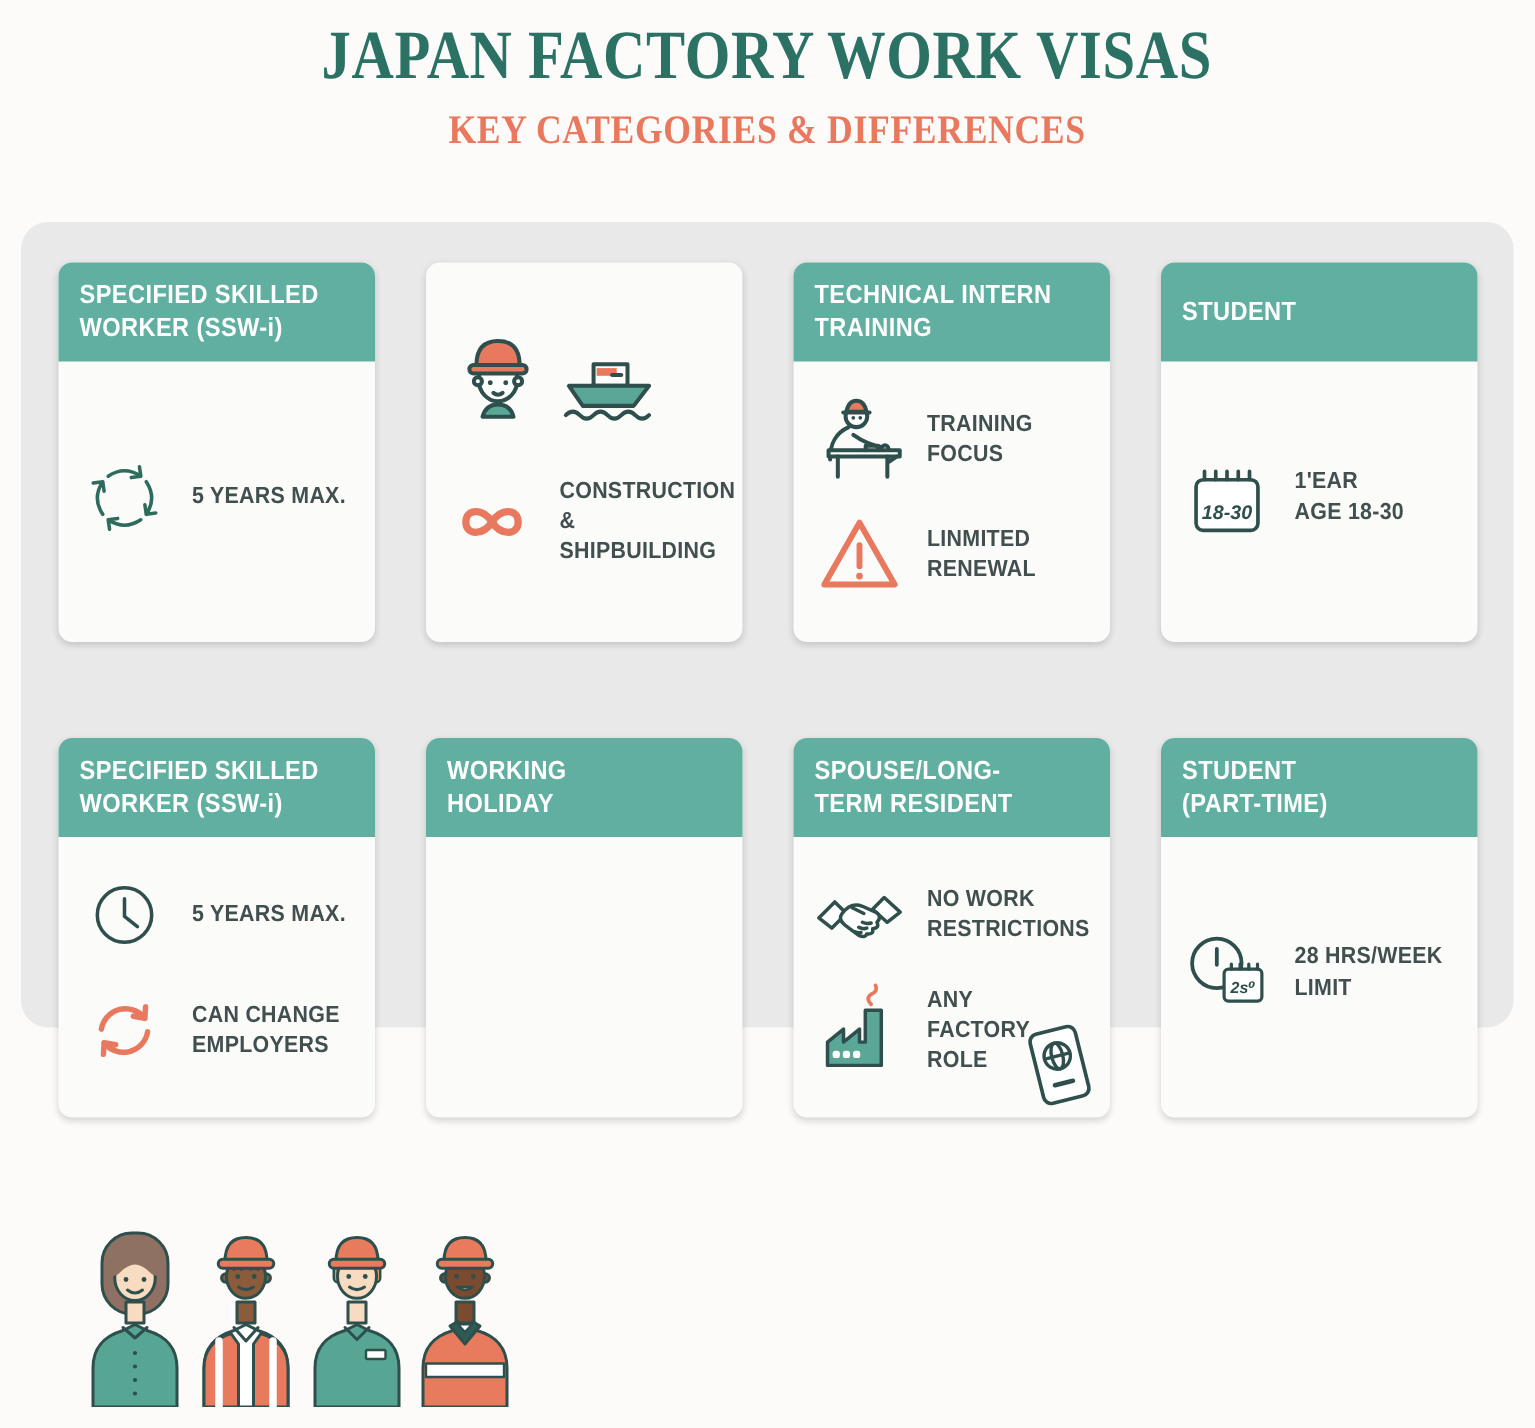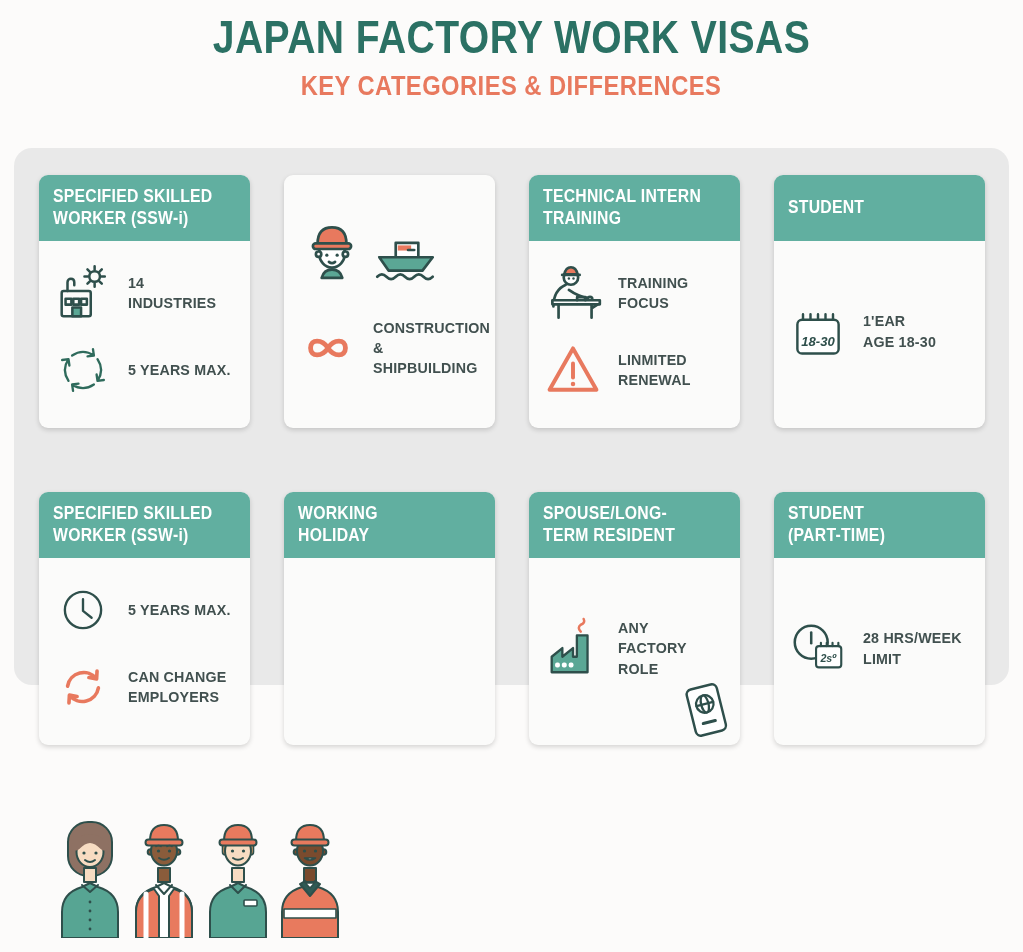--- a/index.html
+++ b/index.html
@@ -4,21 +4,21 @@
 <style>
   * { box-sizing: border-box; margin: 0; padding: 0; }
   html,body { width:1023px; height:952px; }
   body {
     position: relative;
     background: #fcfbfa;
     font-family: "Liberation Sans", sans-serif;
     overflow: hidden;
   }
   
-  .page-header { text-align: center; padding-top: 12px; }
+  .page-header { text-align: center; padding-top: 12px; font-family: Liberation Serif, serif; }
   .page-title {
     display:inline-block;
     font-size: 46px; font-weight: bold; color: #2b7164;
     transform: scaleX(.85); transform-origin: 50% 50%;
     letter-spacing: .5px; line-height: 1.1;
   }
   .page-subtitle {
     display:block; margin-top: 8px;
   }
   .page-subtitle span {
@@ -103,36 +103,20 @@
   <div class="grid">
 
     <div class="card">
       <div class="card-header">
           <span class="ht">SPECIFIED SKILLED
 WORKER (SSW-i)</span>
         </div>
       <div class="card-body">
         <div class="feature-row">
           <span class="icon-slot">
-            <svg class="ic" width="62" height="62" viewBox="0 0 64 64">
-              <rect class="ln" x="10" y="30" width="30" height="26" rx="2"></rect>
-              <rect class="ln" x="14" y="38" width="6" height="6"></rect>
-              <rect class="ln" x="22" y="38" width="6" height="6"></rect>
-              <rect class="ln" x="30" y="38" width="6" height="6"></rect>
-              <rect class="ln teal-f" x="21" y="47" width="9" height="9"></rect>
-              <path class="ln" d="M16 30 V21 c0-5 7-5 7 0 v3"></path>
-              <circle class="ln" cx="44" cy="15" r="5.5"></circle>
-              <path class="ln" d="M51 15h3.5 M48.9 19.9l2.5 2.5 M44 22v3.5 M39.1 19.9l-2.5 2.5 M37 15h-3.5 M39.1 10.1l-2.5-2.5 M44 8V4.5 M48.9 10.1l2.5-2.5"></path>
-            </svg>
-          </span>
-          <span class="label">14
-INDUSTRIES</span>
-        </div>
-        <div class="feature-row">
-          <span class="icon-slot">
             <svg class="ic" width="58" height="58" viewBox="0 0 64 64">
               <g style="stroke:#2f6b5c" class="ln">
                 <path d="M20 16 Q32 8 44 16 M44 16l-1-7 M44 16l-7 1"></path>
                 <path d="M48 20 Q56 32 48 44 M48 44l7-1 M48 44l-1-7"></path>
                 <path d="M44 48 Q32 56 20 48 M20 48l1 7 M20 48l7-1"></path>
                 <path d="M16 44 Q8 32 16 20 M16 20l-7 1 M16 20l1 7"></path>
               </g>
             </svg>
           </span>
           <span class="label">5 YEARS MAX.</span>
@@ -270,20 +254,35 @@
 HOLIDAY</span>
         </div>
     </div>
 
     <div class="card">
       <div class="card-header">
           <span class="ht">SPOUSE/LONG-
 TERM RESIDENT</span>
         </div>
       <div class="card-body">
+        <div class="feature-row">
+          <span class="icon-slot">
+            <svg class="ic" width="66" height="62" viewBox="0 0 64 64">
+              <g class="ln" style="stroke-width:2.4">
+                <polygon class="white-f" points="4,34 15,23 23,31 13,41"></polygon>
+                <polygon class="white-f" points="60,30 49,20 41,28 51,37"></polygon>
+                <path class="white-f" d="M20 31 Q26 23 34 26 L43 30 Q48 33 44 37 Q46 41 41 41.5 Q42 45.5 37 45 Q36 48 31.5 46 L22 39 Q17 35 20 31 Z"></path>
+                <path d="M34 37 q3 1.5 6 0.5 M31.5 40.5 q3 1.5 5.5 0.5 M29 43.5 q2 1 4 0.5"></path>
+                <path d="M27 27 l8 4"></path>
+              </g>
+            </svg>
+          </span>
+          <span class="label">NO WORK
+RESTRICTIONS</span>
+        </div>
         <div class="feature-row">
           <span class="icon-slot">
             <svg class="ic" width="62" height="62" viewBox="0 0 64 64">
               <path class="ln teal-f" style="stroke-width:2.4" d="M10 56 V40 L21 31 V40 L32 31 V40 H36 V18 H47 V56 Z"></path>
               <rect x="13.5" y="46" width="5" height="5" rx="2" fill="#fff"></rect>
               <rect x="20.5" y="46" width="5" height="5" rx="2" fill="#fff"></rect>
               <rect x="27.5" y="46" width="5" height="5" rx="2" fill="#fff"></rect>
               <path class="ln coral" d="M40 14 q-4-4 0-7 q5-2 3-6"></path>
             </svg>
           </span>

